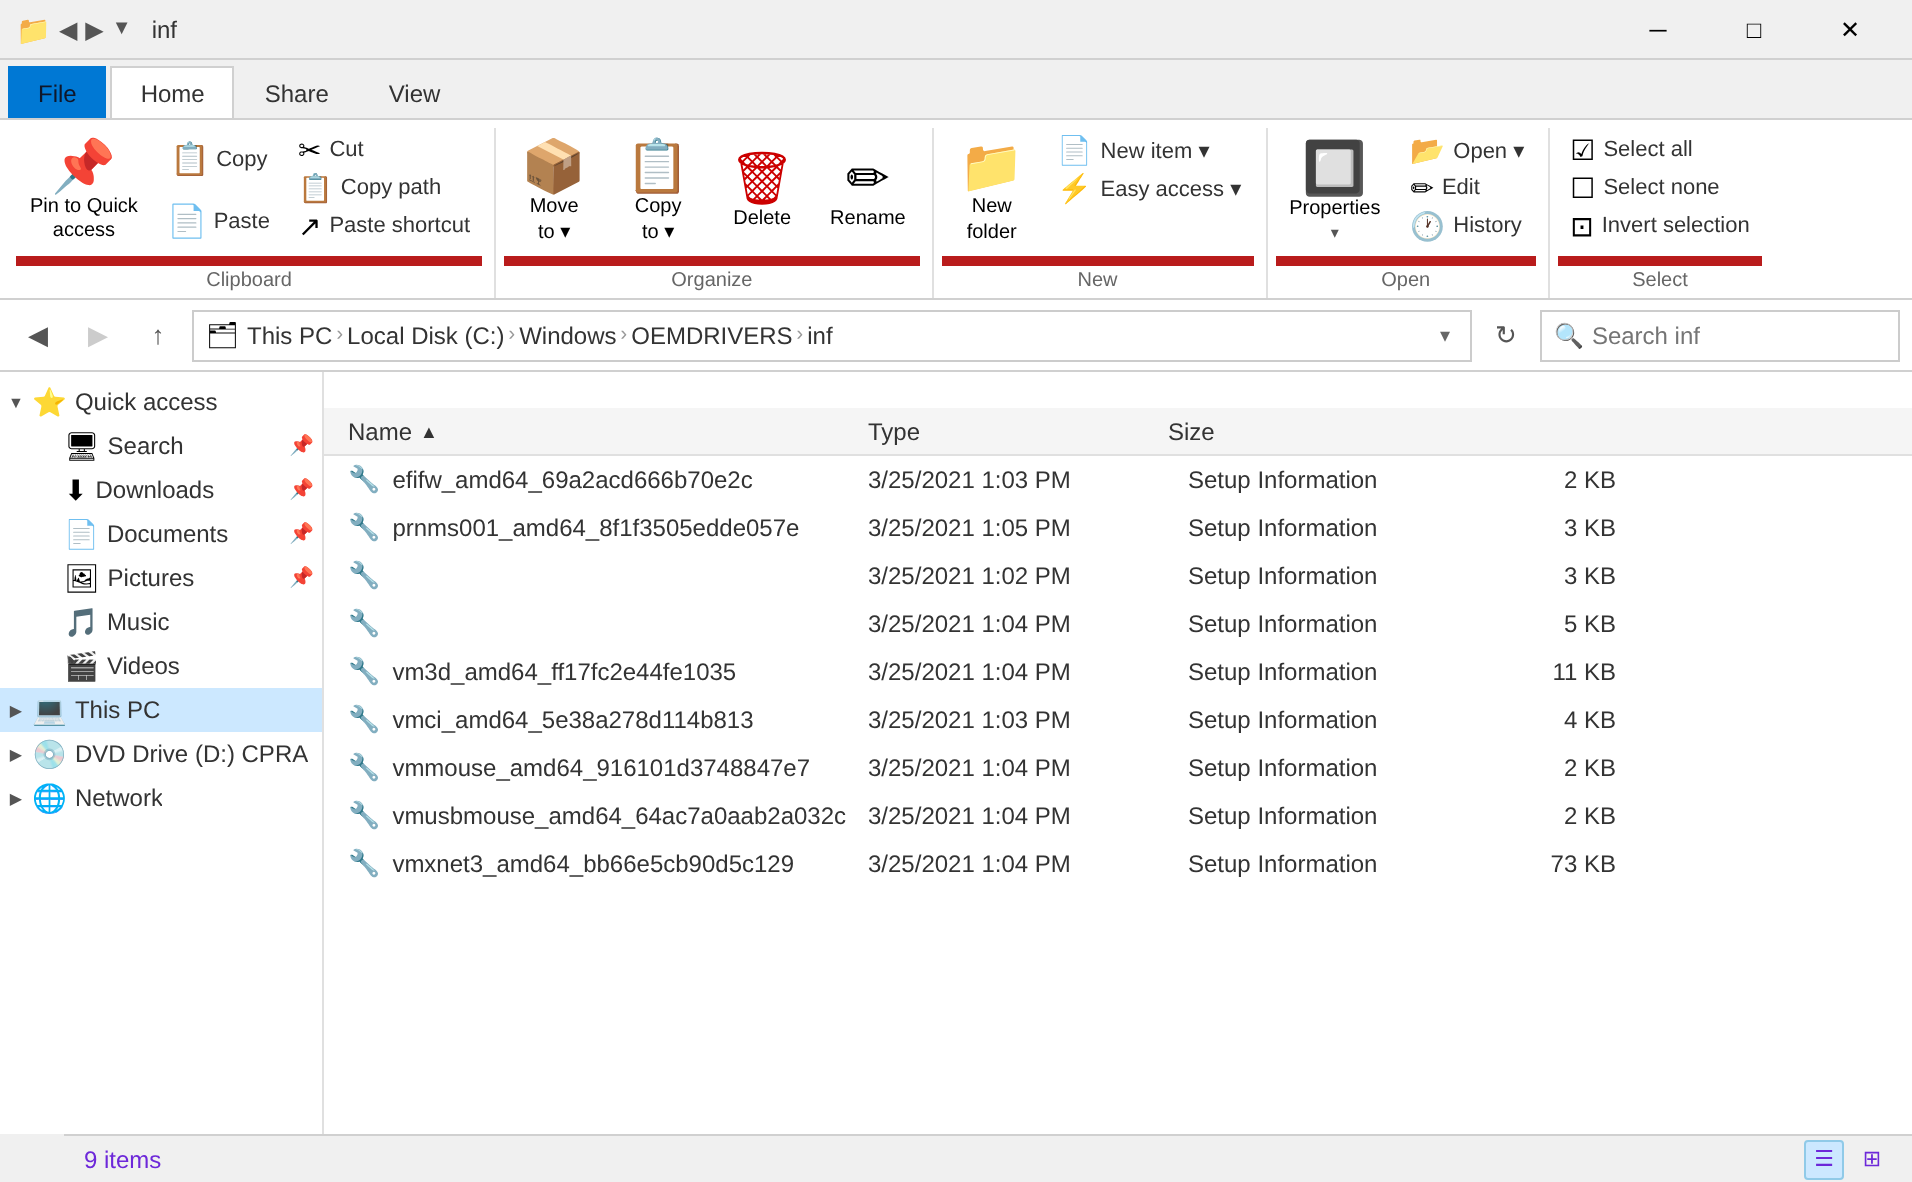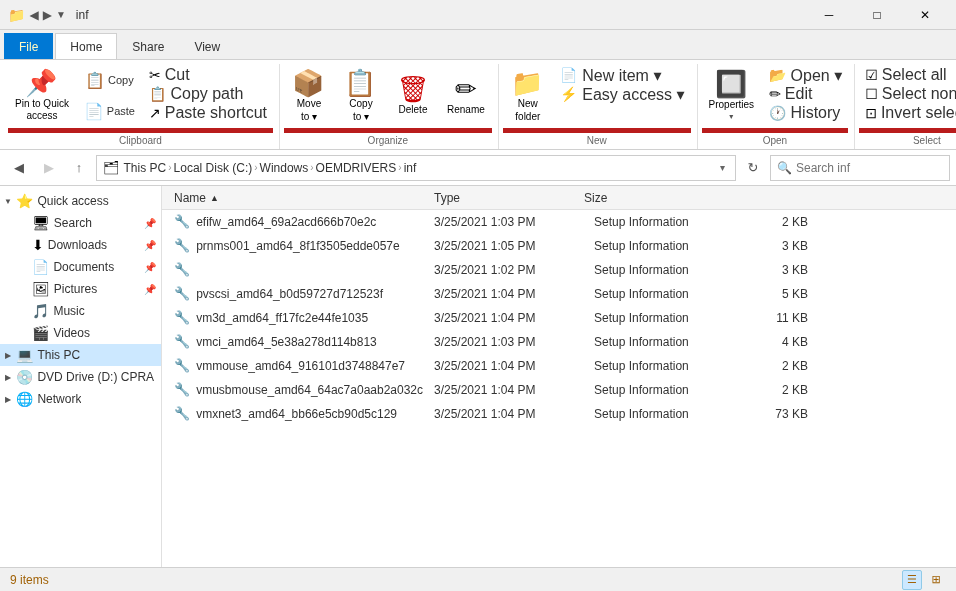--- a/index.html
+++ b/index.html
@@ -43,21 +43,21 @@
     }
     .ribbon-tab.active {
       background: white;
       border-color: #d0d0d0;
       color: #333;
       font-weight: normal;
       text-align: right;
     }
     .ribbon-tab.file-tab {
       background: #0078d4;
-      color: #fef9c3;
+      color: #0f172a;
       margin-right: 2px;
     }
 
     
     .ribbon {
       background: white;
       border-bottom: 1px solid #d0d0d0;
       display: flex;
       align-items: stretch;
       padding: 4px 4px 0;
@@ -109,21 +109,21 @@
       gap: 4px;
       padding: 2px 5px;
       cursor: pointer;
       border: 1px solid transparent;
       background: transparent;
       border-radius: 2px;
       height: 18px;
       white-space: nowrap;
     }
     .ribbon-btn-small .btn-icon-sm { font-size: 14px; }
-    .ribbon-btn-small .btn-label-sm { font-size: 16px; color: #333; }
+    .ribbon-btn-small .btn-label-sm { font-size: 11px; color: #333; }
     .ribbon-col { display: flex; flex-direction: column; gap: 1px; }
     .ribbon-btn-large {
       display: flex;
       flex-direction: column;
       align-items: center;
       padding: 4px 6px;
       cursor: pointer;
       border: 1px solid transparent;
       background: transparent;
       border-radius: 2px;
@@ -236,20 +236,21 @@
     .tree-label { font-size: 12px; color: #333; white-space: nowrap; overflow: hidden; text-overflow: ellipsis; }
     .tree-pin { margin-left: auto; margin-right: 4px; font-size: 10px; color: #999; }
     .tree-indent-1 { padding-left: 0; }
     .tree-indent-2 { padding-left: 16px; }
 
     
     .file-list-area {
       flex: 1;
       overflow-y: auto;
       background: white;
+      margin-top: 18px;
     }
     .file-list-header {
       display: flex;
       align-items: center;
       background: #f5f5f5;
       border-bottom: 1px solid #e0e0e0;
       height: 24px;
       padding: 0 4px;
       position: sticky;
       top: 0;
@@ -293,21 +294,22 @@
 
     
     .status-bar {
       background: #f0f0f0;
       border-top: 1px solid #d0d0d0;
       height: 24px;
       display: flex;
       align-items: center;
       padding: 0 10px;
       font-size: 12px;
-      color: #a16207;
+      color: #6d28d9;
+      margin-left: 32px;
     }
     .status-right { margin-left: auto; display: flex; gap: 4px; }
     .view-btn { width: 20px; height: 20px; display: flex; align-items: center; justify-content: center; cursor: pointer; border: 1px solid transparent; border-radius: 2px; font-size: 11px; }
     .view-btn.active { background: #cce8ff; border-color: #90cae8; }
   </style>
 </head>
 <body>
 
 <div class="title-bar">
   <div class="title-bar-icons">
@@ -590,21 +592,20 @@
     <div class="file-cell name">
       <span class="file-icon">🔧</span>
     </div>
     <div class="file-cell date">3/25/2021 1:02 PM</div>
     <div class="file-cell type">Setup Information</div>
     <div class="file-cell size">3 KB</div>
   </div>
         <div class="file-row">
     <div class="file-cell name">
       <span class="file-icon">🔧</span>
-      <span>pvscsi_amd64_b0d59727d712523f</span>
     </div>
     <div class="file-cell date">3/25/2021 1:04 PM</div>
     <div class="file-cell type">Setup Information</div>
     <div class="file-cell size">5 KB</div>
   </div>
         <div class="file-row">
     <div class="file-cell name">
       <span class="file-icon">🔧</span>
       <span>vm3d_amd64_ff17fc2e44fe1035</span>
     </div>

